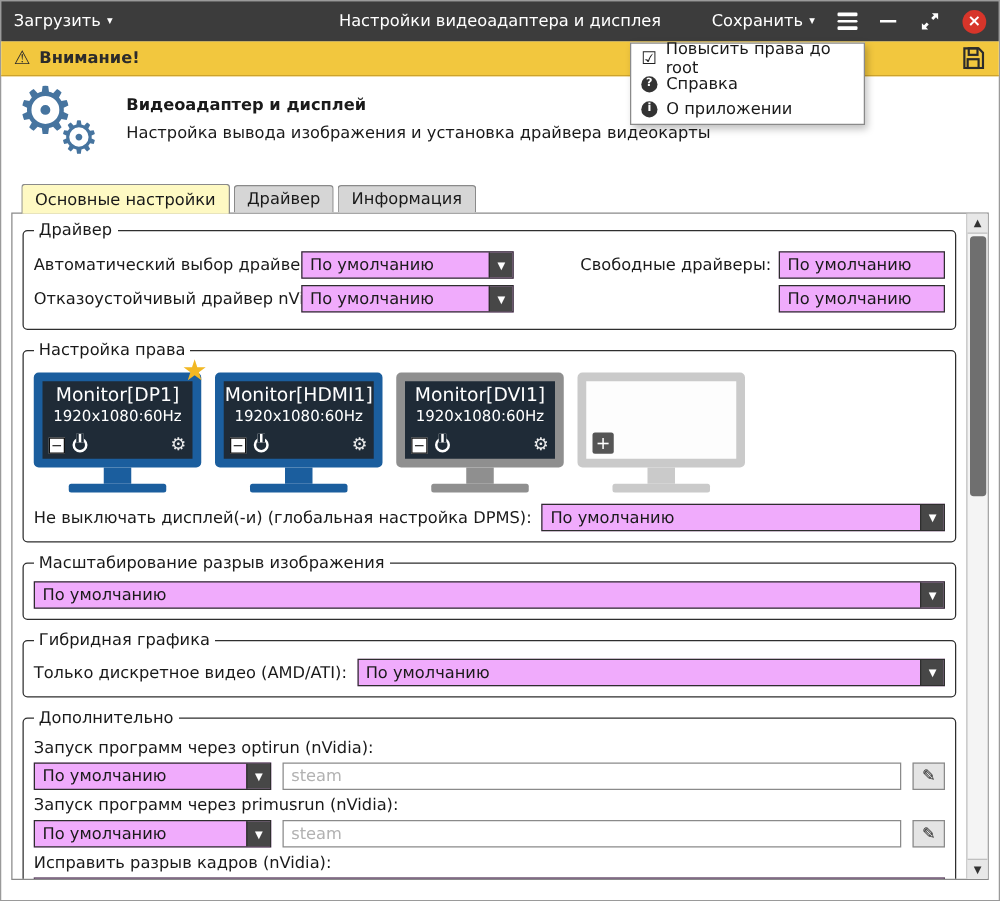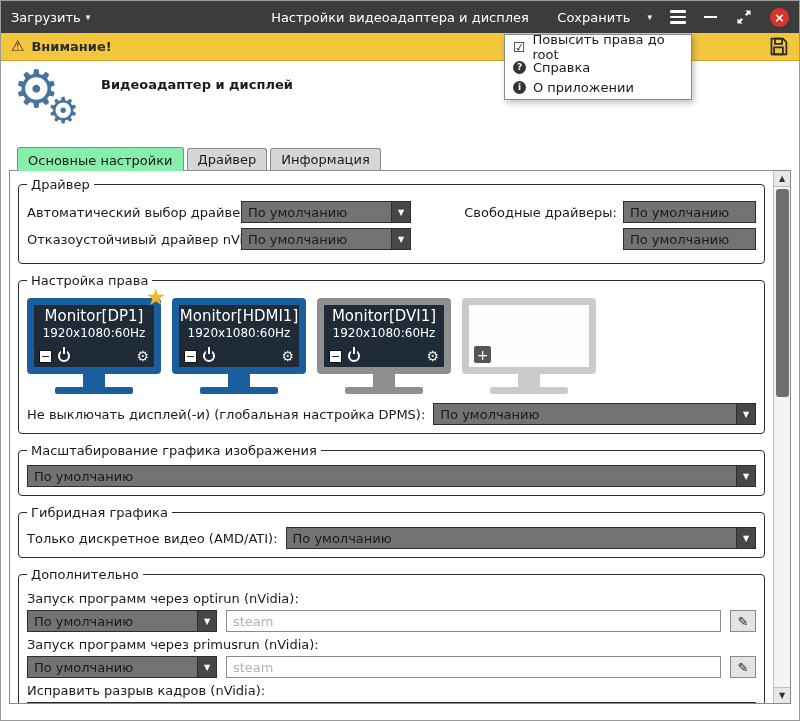--- a/index.html
+++ b/index.html
@@ -11,21 +11,21 @@
   .window { width:800px; height:721px; border:1px solid #9a9a9a; background:#fff;
     display:flex; flex-direction:column; position:relative; }
 
   
   .titlebar { height:32px; background:#3c3c3c; color:#fff; display:flex;
     align-items:center; padding:0 10px; position:relative; flex:0 0 auto; }
   .tb-load { display:flex; align-items:center; gap:5px; cursor:pointer; }
   .caret { font-size:9px; line-height:1; }
   .tb-title { position:absolute; left:50%; transform:translateX(-50%); white-space:nowrap; }
   .tb-right { margin-left:auto; display:flex; align-items:center; gap:18px; }
-  .tb-save { display:flex; align-items:center; gap:17px; cursor:pointer; }
+  .tb-save { display:flex; align-items:center; gap:5px; cursor:pointer; }
   .burger { display:flex; flex-direction:column; gap:3px; cursor:pointer; }
   .burger span { width:16px; height:2.5px; background:#fff; border-radius:1px; display:block; }
   .tb-min { width:14px; display:flex; align-items:center; cursor:pointer; }
   .tb-min span { width:13px; height:2.5px; background:#fff; display:block; }
   .tb-expand { width:16px; height:16px; cursor:pointer; }
   .tb-close { width:19px; height:19px; border-radius:50%; background:#d7352a; color:#fff;
     display:flex; align-items:center; justify-content:center; font-size:13px; font-weight:bold; cursor:pointer; }
 
   
   .warnbar { height:28px; background:#f2c73e; border-bottom:1px solid #cda32d;
@@ -48,36 +48,36 @@
   .gear-big { position:absolute; left:0; top:-10px; font-size:52px; line-height:1; }
   .gear-small { position:absolute; left:34px; top:20px; font-size:36px; line-height:1; }
   .hdr-text { padding-top:4px; }
   .hdr-title { font-weight:bold; font-size:13px; margin-bottom:7px; }
   .hdr-sub { font-size:13px; }
 
   
   .tabs { display:flex; align-items:flex-end; margin:0 8px; padding-left:8px; position:relative; z-index:3; flex:0 0 auto; }
   .tab { border:1px solid #8a8a8a; border-bottom:none; background:#d6d6d6; padding:3px 10px;
     border-radius:3px 3px 0 0; margin-right:3px; cursor:pointer; white-space:nowrap; }
-  .tab.active { background:#86efac; padding-top:5px; margin-bottom:-1px; position:relative; z-index:4; }
+  .tab.active { background:#fef9c3; padding-top:5px; margin-bottom:-1px; position:relative; z-index:4; }
 
   
   .panel { flex:1 1 auto; margin:0 8px 16px; border:1px solid #8a8a8a; background:#fff; position:relative; }
   .scroll-content { position:absolute; left:0; top:0; right:17px; bottom:0; overflow:hidden; padding:6px 8px 0; }
 
   fieldset { border:1px solid #2e2e2e; border-radius:4px; padding:4px 8px 8px; margin-bottom:9px; }
   legend { padding:0 4px; font-size:13px; }
 
   .lbl { white-space:nowrap; }
   .pair { display:flex; align-items:center; gap:6px; }
   .drv-row { display:flex; align-items:center; justify-content:space-between; margin:5px 0; gap:8px; }
   .lbl-l { width:208px; flex:0 0 auto; }
 
   
-  .sel { display:flex; align-items:stretch; border:1px solid #2e2e2e; background:#737373; height:22px; cursor:pointer; flex-shrink:0; }
+  .sel { display:flex; align-items:stretch; border:1px solid #2e2e2e; background:#f0abfc; height:22px; cursor:pointer; flex-shrink:0; }
   .sel-val { flex:1; display:flex; align-items:center; padding:0 6px; white-space:nowrap; overflow:hidden; }
   .sel-arrow { width:19px; background:#474747; color:#fff; display:flex; align-items:center;
     justify-content:center; font-size:8px; border-left:1px solid #2e2e2e; flex:0 0 auto; }
   .w170 { width:170px; } .w133 { width:133px; } .w190 { width:190px; } .flex1 { flex:1 1 auto; }
 
   
   .mon-row { display:flex; gap:11px; margin:6px 0 2px; }
   .monitor { position:relative; width:134px; display:flex; flex-direction:column; align-items:center; flex:0 0 auto; }
   .m-blue { --mc:#1b5e9e; }
   .m-gray { --mc:#8f8f8f; }
@@ -179,20 +179,21 @@
     </div>
   </div>
 
   <div class="app-header">
     <div class="gears">
       <span class="gear-big">⚙</span>
       <span class="gear-small">⚙</span>
     </div>
     <div class="hdr-text">
       <div class="hdr-title">Видеоадаптер и дисплей</div>
+      <div class="hdr-sub">Настройка вывода изображения и установка драйвера видеокарты</div>
     </div>
   </div>
 
   <div class="tabs">
     <div class="tab active">Основные настройки</div>
     <div class="tab">Драйвер</div>
     <div class="tab">Информация</div>
   </div>
 
   <div class="panel">
@@ -294,21 +295,21 @@
         <div class="dpms-row">
           <span class="lbl">Не выключать дисплей(-и) (глобальная настройка DPMS):</span>
           <div class="sel flex1">
             <span class="sel-val">По умолчанию</span>
             <span class="sel-arrow">▼</span>
           </div>
         </div>
       </fieldset>
 
       <fieldset>
-        <legend>Масштабирование графика изображения</legend>
+        <legend>Масштабирование разрыв изображения</legend>
         <div class="sel" style="width:100%; margin-top:3px;">
           <span class="sel-val">По умолчанию</span>
           <span class="sel-arrow">▼</span>
         </div>
       </fieldset>
 
       <fieldset>
         <legend>Гибридная графика</legend>
         <div class="dpms-row" style="margin-top:3px;">
           <span class="lbl">Только дискретное видео (AMD/ATI):</span>

